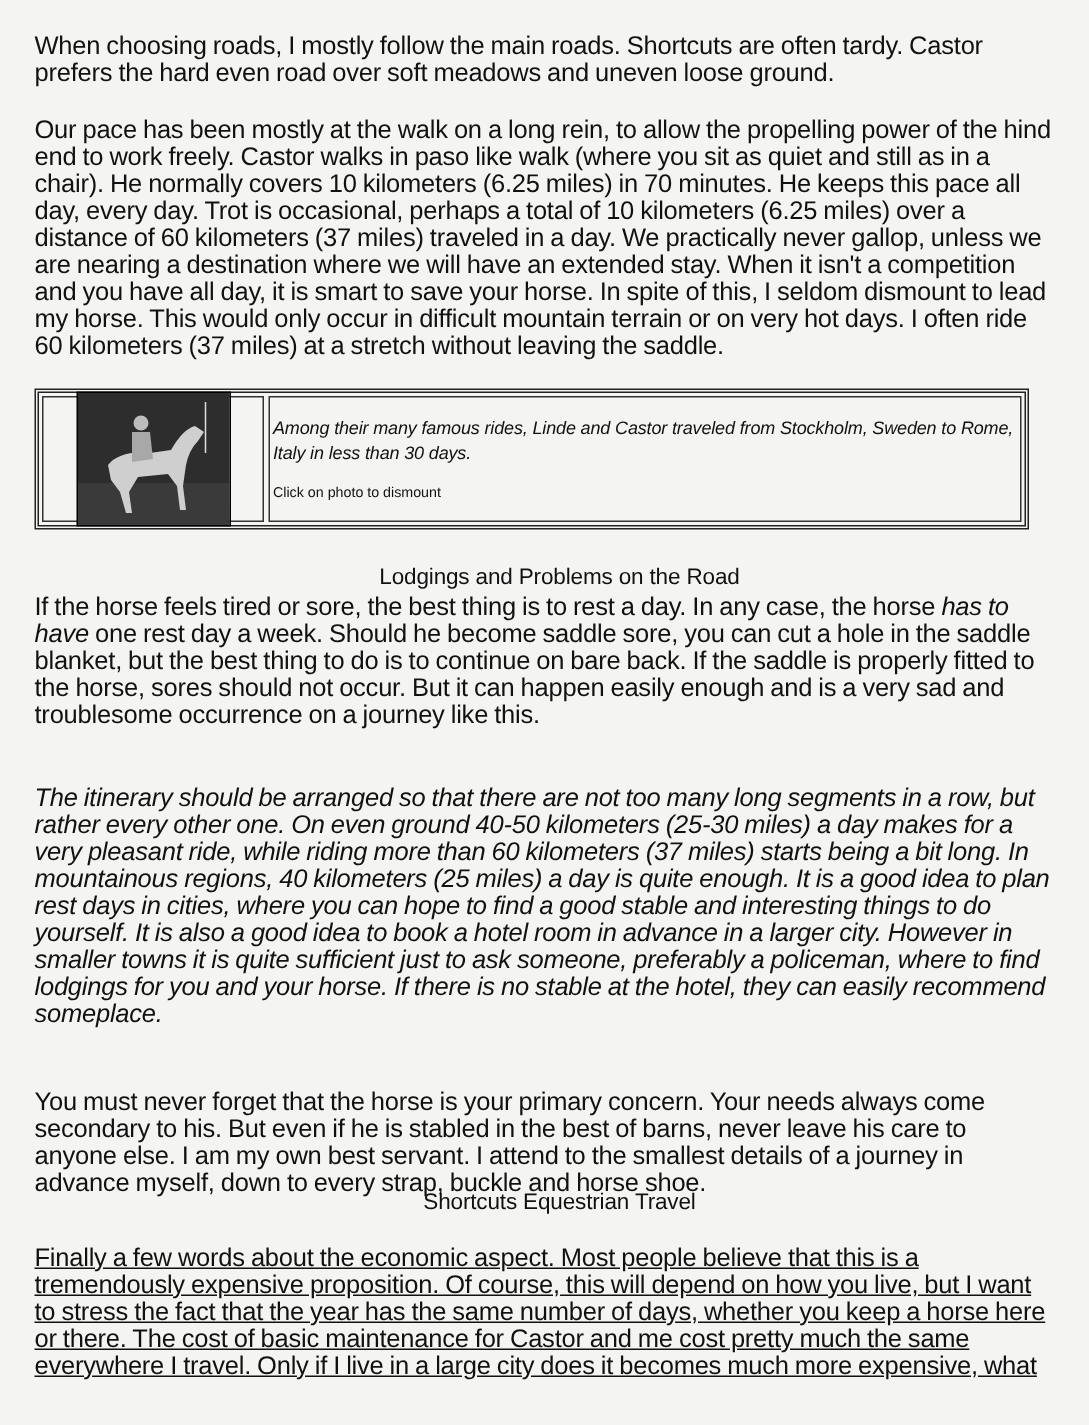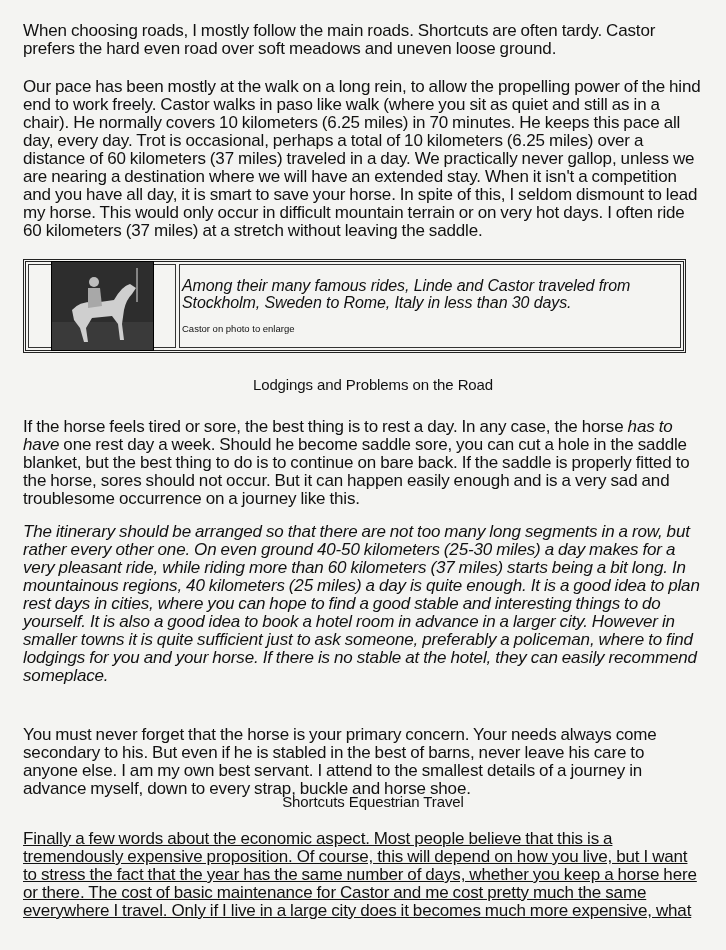--- a/index.html
+++ b/index.html
@@ -32,29 +32,29 @@
     background: radial-gradient(ellipse at 55% 55%, #bbb 0 14%, transparent 15%),
                 linear-gradient(#2a2a2a, #444 60%, #333);
     border: 1px solid #000; position: relative; overflow: hidden;
   }
   .photo svg { position: absolute; left: 0; top: 0; }
   .text-cell {
     flex: 1; border: 1px solid #333; box-sizing: border-box;
     padding: 12px 4px 0 2px;
   }
   .caption {
-    font-style: italic; font-size: 16px; line-height: 17px; letter-spacing: -0.1px;
+    font-style: italic; font-size: 12px; line-height: 17px; letter-spacing: -0.1px;
   }
   .enlarge { font-size: 9.5px; margin-top: 12px; }
   h2 {
     position: absolute; margin: 0; font-weight: normal; font-size: 15px;
     width: 680px; text-align: center; letter-spacing: -0.1px;
   }
   .h-lodg { top: 354px; left: 0; width: 700px; }
-  .p3 { position: absolute; top: 396px; }
+  .p3 { position: absolute; top: 374px; }
   .p4 { position: absolute; top: 501px; font-style: italic; }
   .p5 { position: absolute; top: 704px; }
   .h-fin { top: 771px; left: 0; width: 700px; }
   .p6 { position: absolute; top: 808px; text-decoration: underline; }
 </style>
 </head>
 <body>
 
 <div class="page">
   <p class="p1">When choosing roads, I mostly follow the main roads. Shortcuts are often tardy. Castor prefers the hard even road over soft meadows and uneven loose ground.</p>
@@ -68,21 +68,21 @@
           <rect x="0" y="60" width="101" height="28" fill="#3a3a3a"></rect>
           <path d="M20 48 Q28 38 48 40 L62 38 Q70 24 78 22 L84 26 L80 32 Q74 38 72 48 L70 62 L72 78 L68 78 L66 62 L60 54 L40 56 L34 66 L36 80 L32 80 L28 66 L22 58 Z" fill="#cfcfcf"></path>
           <circle cx="42" cy="20" r="5" fill="#bdbdbd"></circle>
           <path d="M36 26 L48 26 L50 44 L36 46 Z" fill="#a8a8a8"></path>
           <line x1="85" y1="6" x2="85" y2="40" stroke="#ddd" stroke-width="1"></line>
         </svg>
       </div>
     </div>
     <div class="text-cell">
       <div class="caption">Among their many famous rides, Linde and Castor traveled from Stockholm, Sweden to Rome, Italy in less than 30 days.</div>
-      <div class="enlarge">Castor on photo to enlarge</div>
+      <div class="enlarge">Click on photo to dismount</div>
     </div>
   </div>
 
   <h2 class="h-lodg">Lodgings and Problems on the Road</h2>
 
   <p class="p3"><span>If the horse feels tired or sore, the best thing is to rest a day.  In any case, the horse </span><em>has to have</em><span> one rest day a week.  Should he become saddle sore, you can cut a hole in the saddle blanket, but the best thing to do is to continue on bare back.  If the saddle is properly fitted to the horse, sores should not occur.  But it can happen easily enough and is a very sad and troublesome occurrence on a journey like this.</span></p>
 
   <p class="p4">The itinerary should be arranged so that there are not too many long segments in a row, but rather every other one.  On even ground 40-50  kilometers (25-30 miles) a day makes for a very pleasant ride, while riding more than 60 kilometers (37 miles) starts being a bit long.  In mountainous regions, 40 kilometers (25 miles) a day is quite enough.  It is a good idea to plan rest days in cities, where you can hope to find a good stable and interesting things to do yourself.  It is also a good idea to book a hotel room in advance in a larger city. However in smaller towns it is quite sufficient just to ask someone, preferably a policeman, where to find lodgings for you and your horse.  If there is no stable at the hotel, they can easily recommend someplace.</p>
   <p class="p5">You must never forget that the horse is your primary concern. Your needs always come secondary to his.  But even if he is stabled in the best of barns, never leave his care to anyone else. I am my own best servant. I attend to the smallest details of a journey in advance myself, down to every strap, buckle and horse shoe.</p>
 

